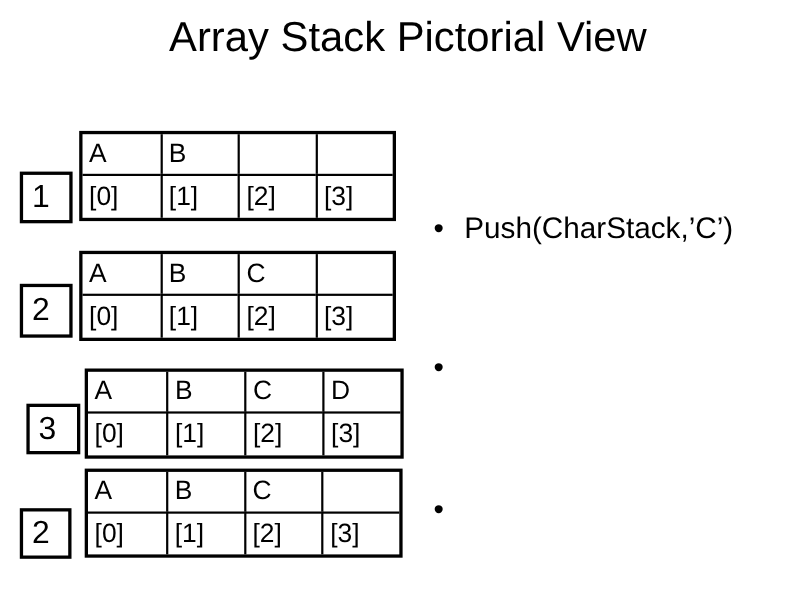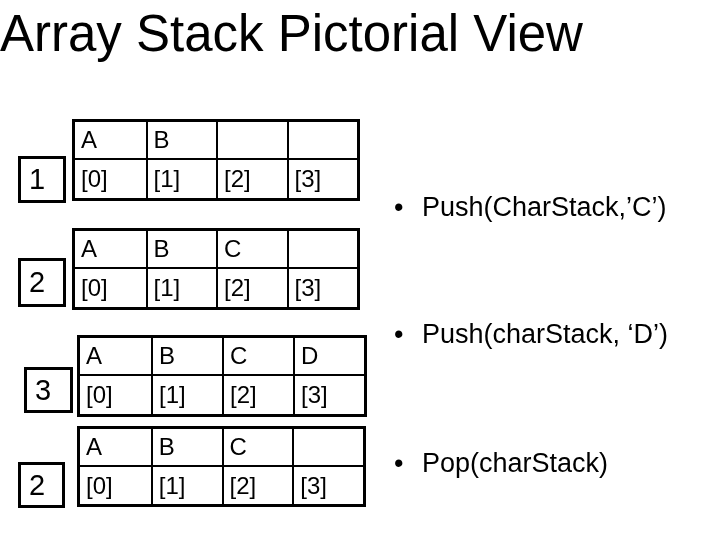--- a/index.html
+++ b/index.html
@@ -2,21 +2,21 @@
 <html><head>
 <meta charset="utf-8">
 <style>
   html,body { margin:0; padding:0; }
   .slide {
     position:relative; width:720px; height:540px; background:#ffffff;
     color:#000000; font-family:"Liberation Sans", sans-serif; overflow:hidden;
   }
   .title {
     position:absolute; top:12px; left:0; width:588px;
-    text-align:left; font-size:51px; line-height:44px; font-weight:400;
+    text-align:right; font-size:38px; line-height:44px; font-weight:400;
     white-space:nowrap;
   }
   .count-box {
     position:absolute; box-sizing:border-box; border:3px solid #000;
     display:flex; align-items:center; font-size:29px;
     padding-left:8px; background:#fff;
   }
   .atable {
     position:absolute; box-sizing:border-box; border:3px solid #000;
     display:grid; grid-template-columns:repeat(4,1fr);
@@ -98,20 +98,18 @@
     <div class="cell hsep vsep">[2]</div>
     <div class="cell hsep vsep">[3]</div>
   </div>
 
   <div class="bullet" style="top:190px;">
     <span class="dot">•</span>
     <span>Push(CharStack,’C’)</span>
   </div>
   <div class="bullet" style="top:317px;">
     <span class="dot">•</span>
-    <span>Push(charStack, ‘D’)</span>
   </div>
   <div class="bullet" style="top:446px;">
     <span class="dot">•</span>
-    <span>Pop(charStack)</span>
   </div>
 
 </div>
 
 </body></html>

